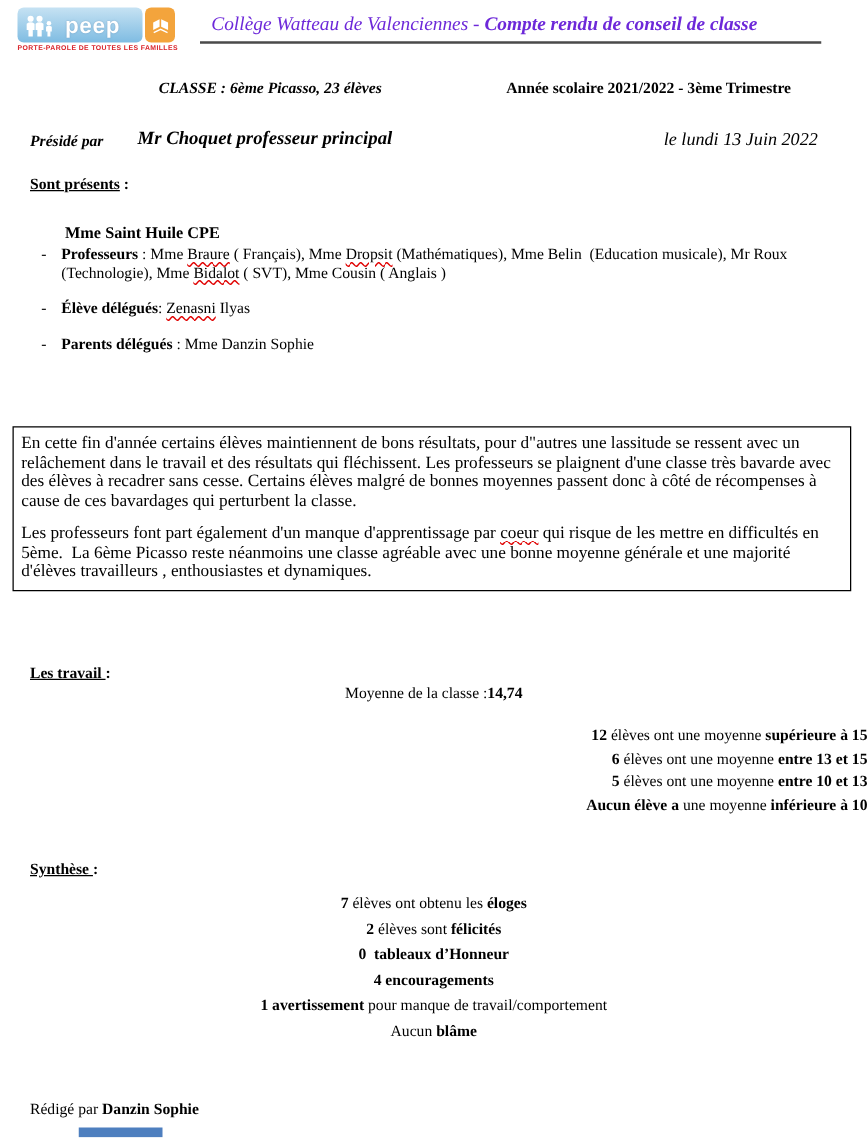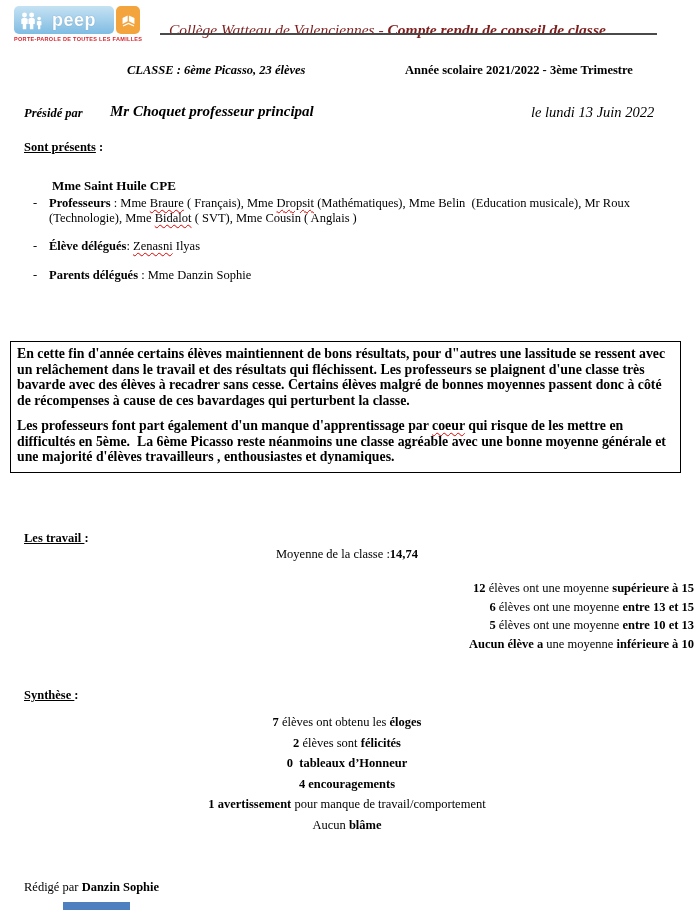--- a/index.html
+++ b/index.html
@@ -35,21 +35,21 @@
     width:24px;height:28px;background:#f3a43c;border-radius:5px;
     display:flex;align-items:center;justify-content:center;flex:0 0 24px;
   }
   .logo-orange svg{width:17px;height:17px;}
   .logo-caption{
     margin-top:2px;font-family:"Liberation Sans",sans-serif;font-weight:bold;
     font-size:5.5px;color:#d9232a;letter-spacing:.32px;white-space:nowrap;
   }
 
   
-  #title{left:169px;top:21px;width:495px;font-size:15.5px;color:#7f1d1d;}
+  #title{left:169px;top:11px;width:495px;font-size:15.5px;color:#6d28d9;}
   #title-rule{left:160px;top:33px;width:497px;height:2px;background:#4a4a4a;}
 
   
   #classe{left:127px;top:63px;}
   #annee{left:405px;top:63px;}
   #preside-label{left:24px;top:106px;font-weight:bold;}
   #president{left:110px;top:103px;font-size:15px;}
   #date{left:531px;top:104px;font-size:14.5px;}
 
   
@@ -59,21 +59,21 @@
   .li{display:flex;margin-bottom:14px;}
   .dash{flex:0 0 16px;}
   .litext{display:block;max-width:612px;}
 
   
   #remarque-h{left:45px;top:302px;}
   #remarks-box{
     left:10px;top:341px;width:656px;border:1px solid #000;
     padding:4px 7px 7px 6px;font-size:13.8px;line-height:15.7px;
   }
-  #remarks-box p{margin:0;font-weight:bold;}
+  #remarks-box p{margin:0;}
   #remarks-box p + p{margin-top:9px;}
 
   
   #moyennes-h{left:24px;top:531px;}
   #class-avg{left:0;top:547px;width:694px;text-align:center;}
   #stats{left:0;top:579px;width:694px;text-align:right;line-height:18.7px;}
 
   
   #synthese-h{left:24px;top:688px;}
   #synth{left:0;top:712px;width:694px;text-align:center;line-height:20.6px;}

